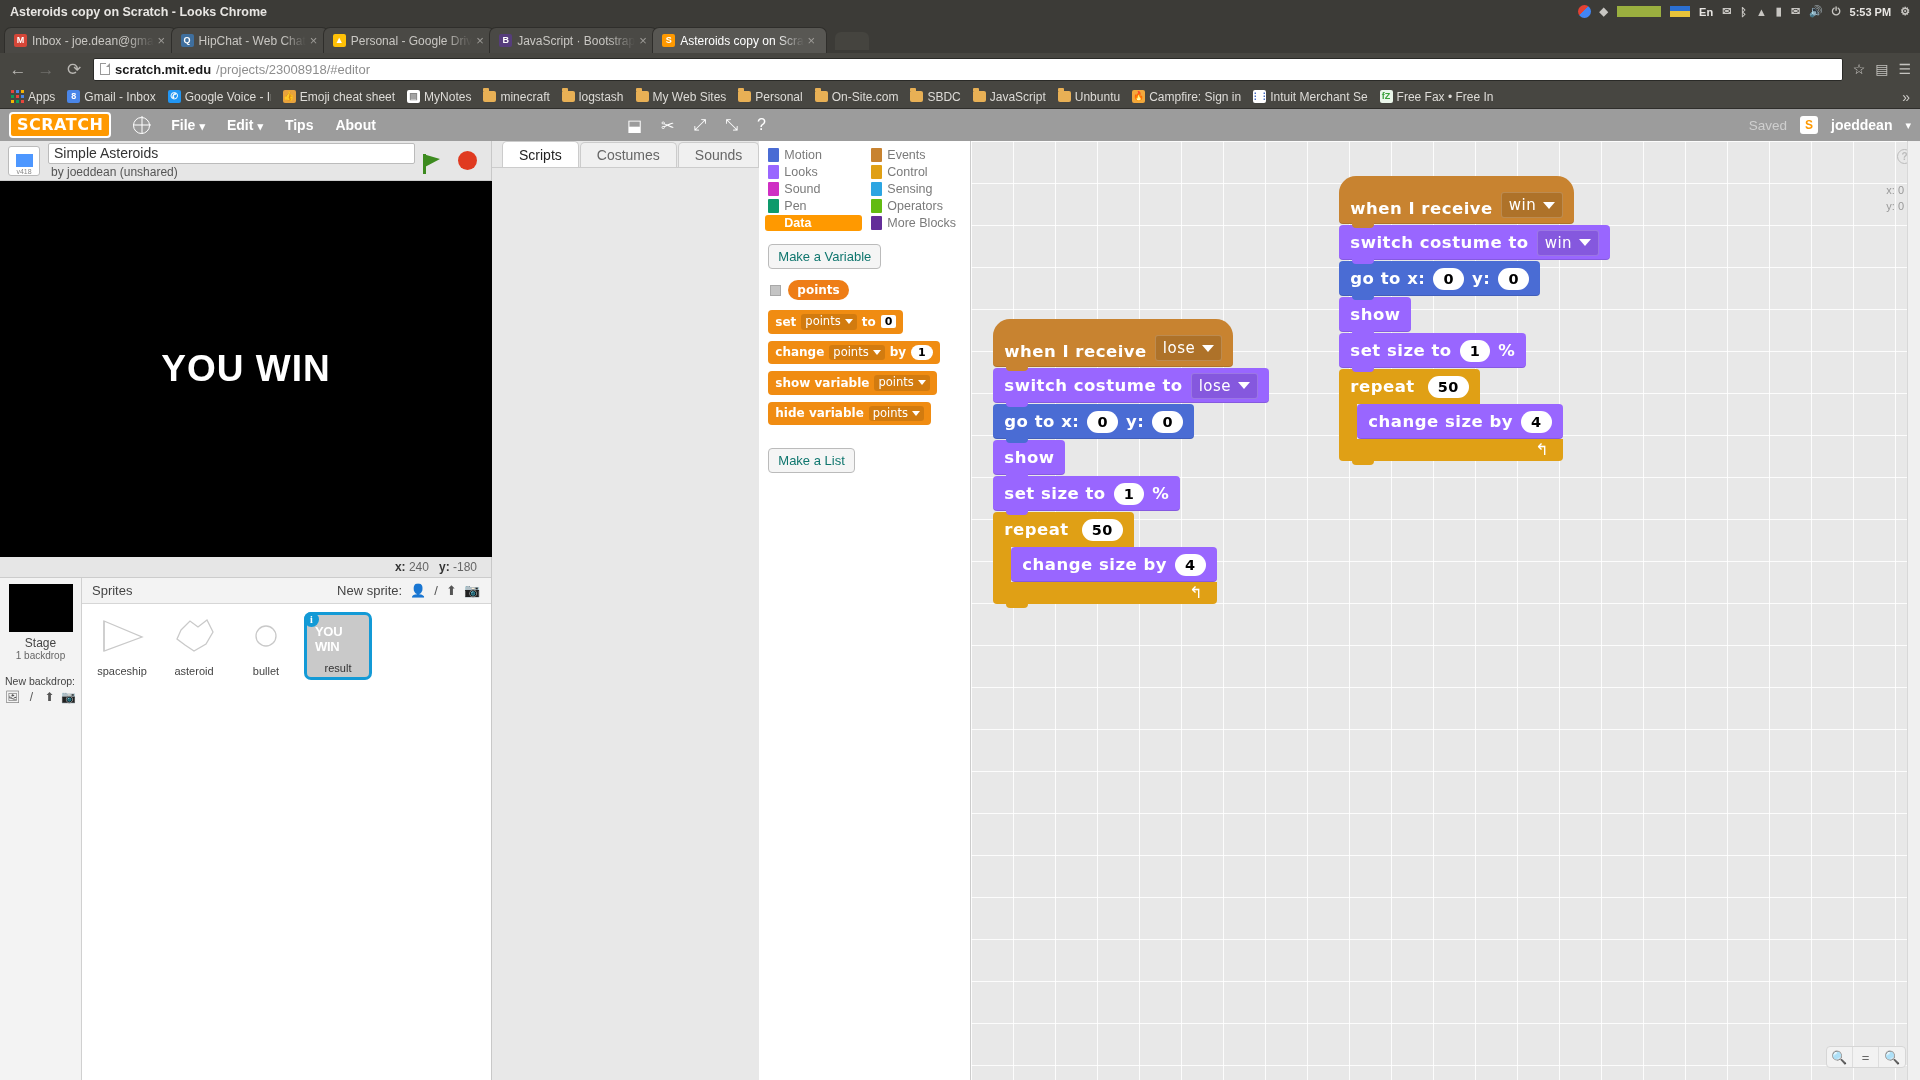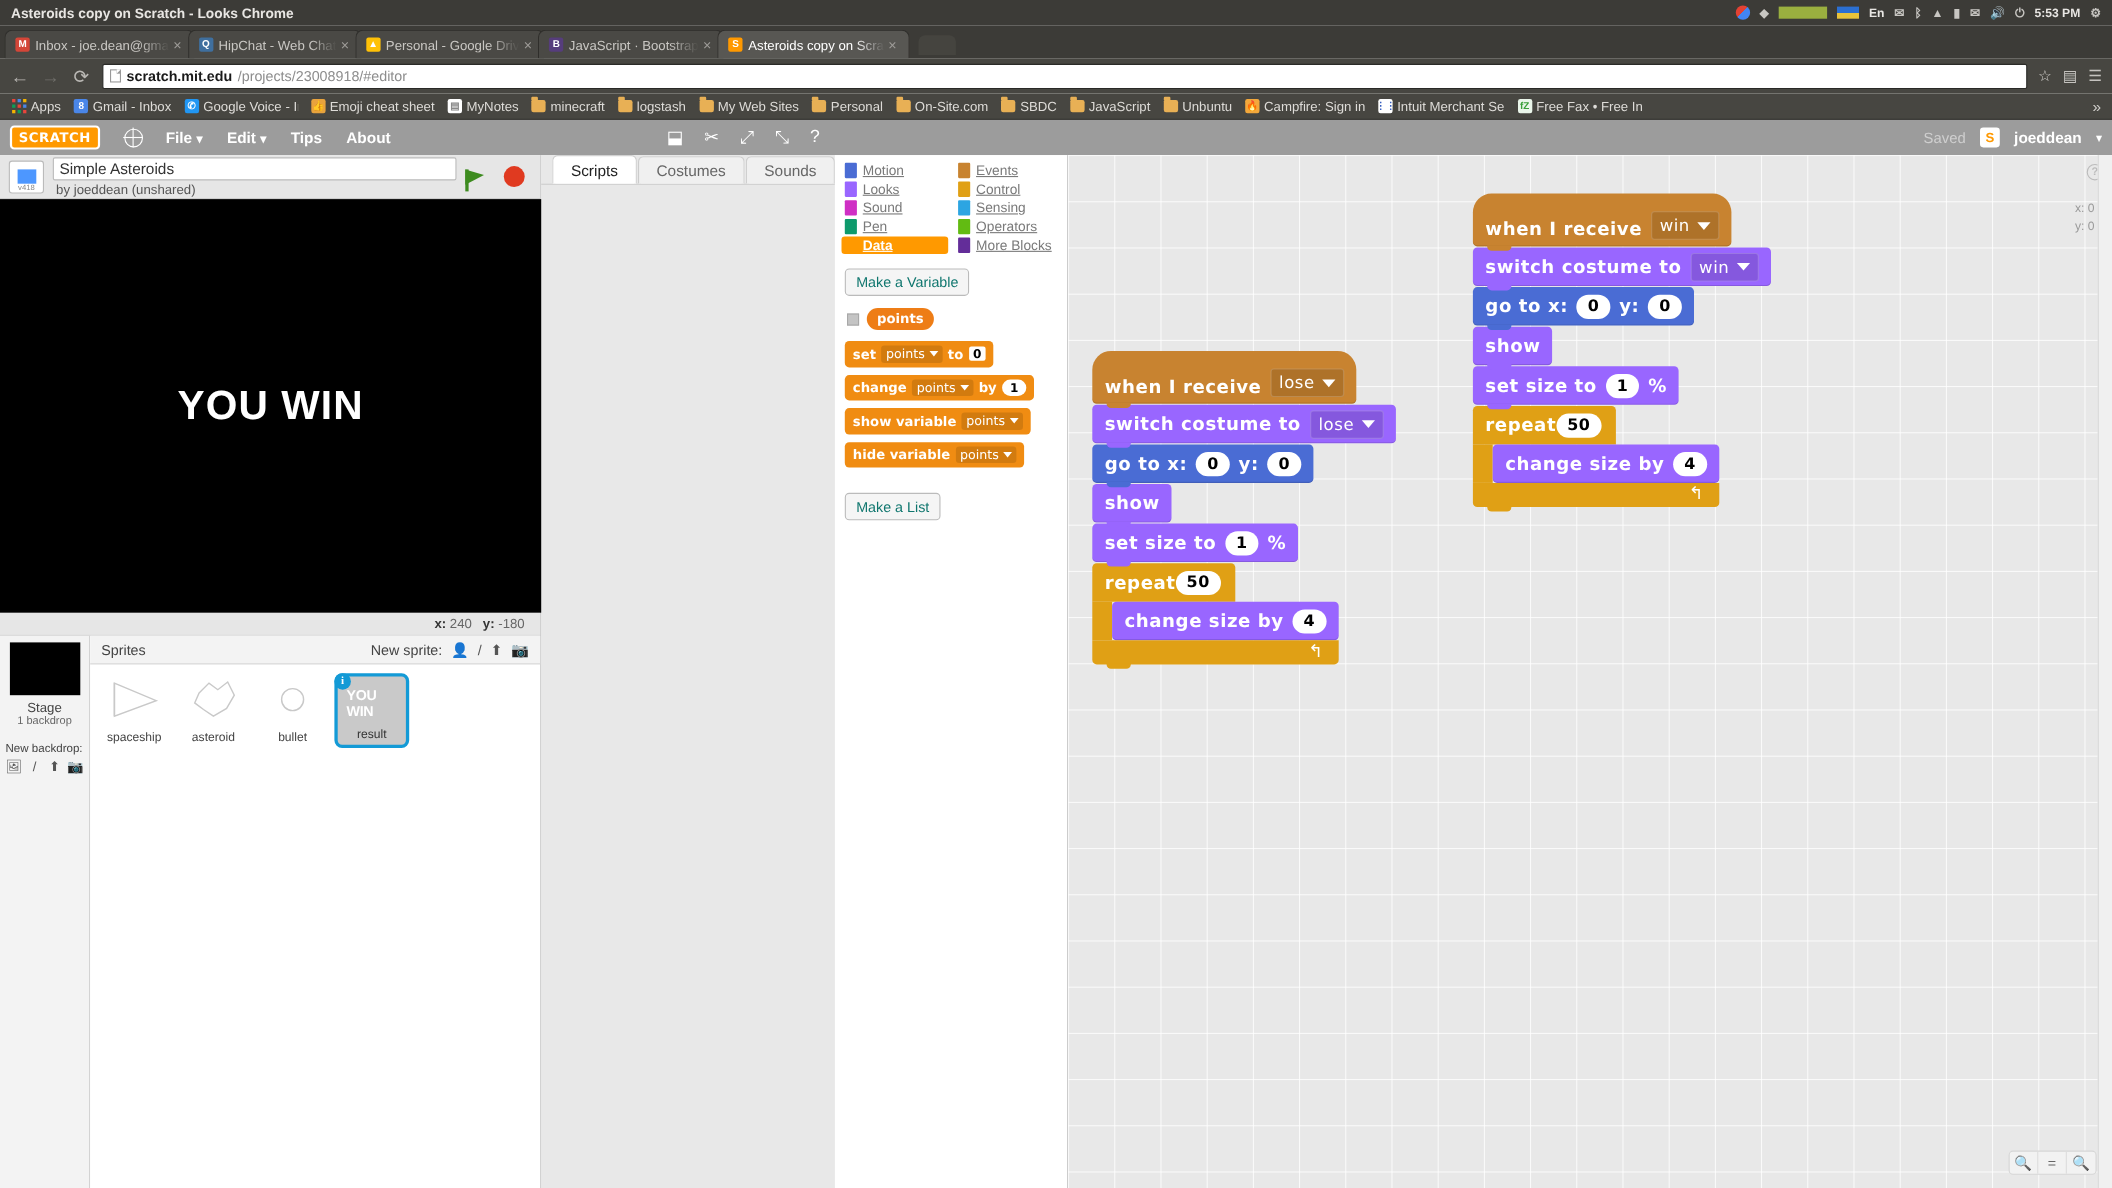--- a/index.html
+++ b/index.html
@@ -102,21 +102,21 @@
   .apps-grid i { width: 3px; height: 3px; display: block; }
   .bm-overflow { margin-left: auto; color: #cfcdc9; font-size: 14px; padding-right: 4px; }
 
   
   .scratch-menu {
     height: 32px; background: #9c9c9c;
     display: flex; align-items: center; padding: 0 9px; gap: 0;
     color: #fff; font-size: 14px;
   }
   .scratch-logo {
-    background: #f90; color: #fff; font-weight: bold; font-size: 12px;
+    background: #f90; color: #fff; font-weight: bold; font-size: 16px;
     padding: 3px 6px; border-radius: 4px; letter-spacing: .5px;
     border: 2px solid #fff; line-height: 1; font-family: "DejaVu Sans", sans-serif;
     margin-right: 12px;
   }
   .menu-item { padding: 0 11px; font-weight: bold; font-size: 14px; cursor: default; }
   .globe-ico {
     width: 17px; height: 17px; border: 1.7px solid #fff; border-radius: 50%;
     margin: 0 10px; position: relative;
   }
   .globe-ico::before {
@@ -241,21 +241,21 @@
   .palette {
     width: 212px; flex: 0 0 212px; background: #fff; border-right: 1px solid #ccc;
     display: flex; flex-direction: column;
   }
   .cat-grid {
     display: grid; grid-template-columns: 1fr 1fr; padding: 6px 5px 5px 6px;
     column-gap: 6px; row-gap: 1px;
   }
   .cat {
     display: flex; align-items: center; gap: 5px; font-size: 12.5px;
-    color: #7a7a7a; padding: 1px 3px; border-radius: 3px; text-decoration: underline;
+    color: #7a7a7a; padding: 1px 3px; border-radius: 3px;
   }
   .cat.active { background: #f90; color: #fff; font-weight: bold; }
   .cat .swatch { width: 11px; height: 14px; flex: 0 0 11px; border-radius: 1px; }
   .cat.active .swatch { background: #f90 !important; }
 
   .palette-blocks { flex: 1 1 auto; padding: 8px 8px 0 9px; position: relative; overflow: hidden; }
   .pal-btn {
     display: inline-block; background: #f5f5f5; border: 1px solid #bbb;
     border-radius: 4px; padding: 4px 9px; font-size: 13px; color: #0f766e;
     margin-bottom: 8px;
@@ -356,21 +356,21 @@
     position: relative; display: inline-block; margin: 0 4px;
   }
   .flag-ico::after {
     content: ''; position: absolute; left: -22px; top: -4px;
     width: 3px; height: 27px; background: #3d8b1f;
   }
   
   .c-wrap { position: relative; width: max-content; }
   .c-top {
     background: #e0a015; border-radius: 4px 4px 0 0; height: 35px;
-    display: flex; align-items: center; padding: 0 11px; gap: 0;
+    display: flex; align-items: center; padding: 0 11px; gap: 13px;
     color: #fff; font-weight: bold; font-size: 16.5px;
     font-family: "DejaVu Sans", sans-serif; letter-spacing: .5px;
     width: max-content; min-width: 130px; position: relative;
   }
   .c-inner { display: flex; }
   .c-arm { width: 18px; background: #e0a015; flex: 0 0 18px; }
   .c-bottom {
     background: #e0a015; height: 22px; border-radius: 0 0 4px 4px;
     display: flex; align-items: center; justify-content: flex-end;
     padding-right: 14px; position: relative;

